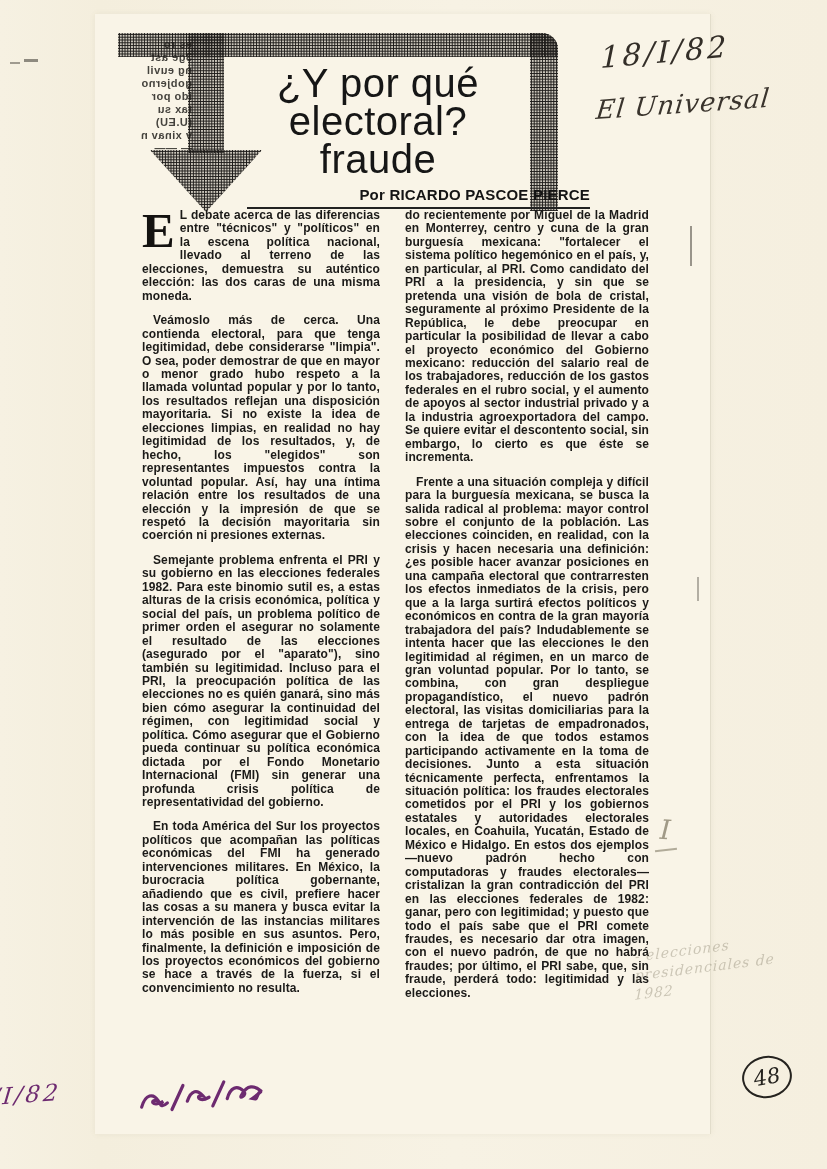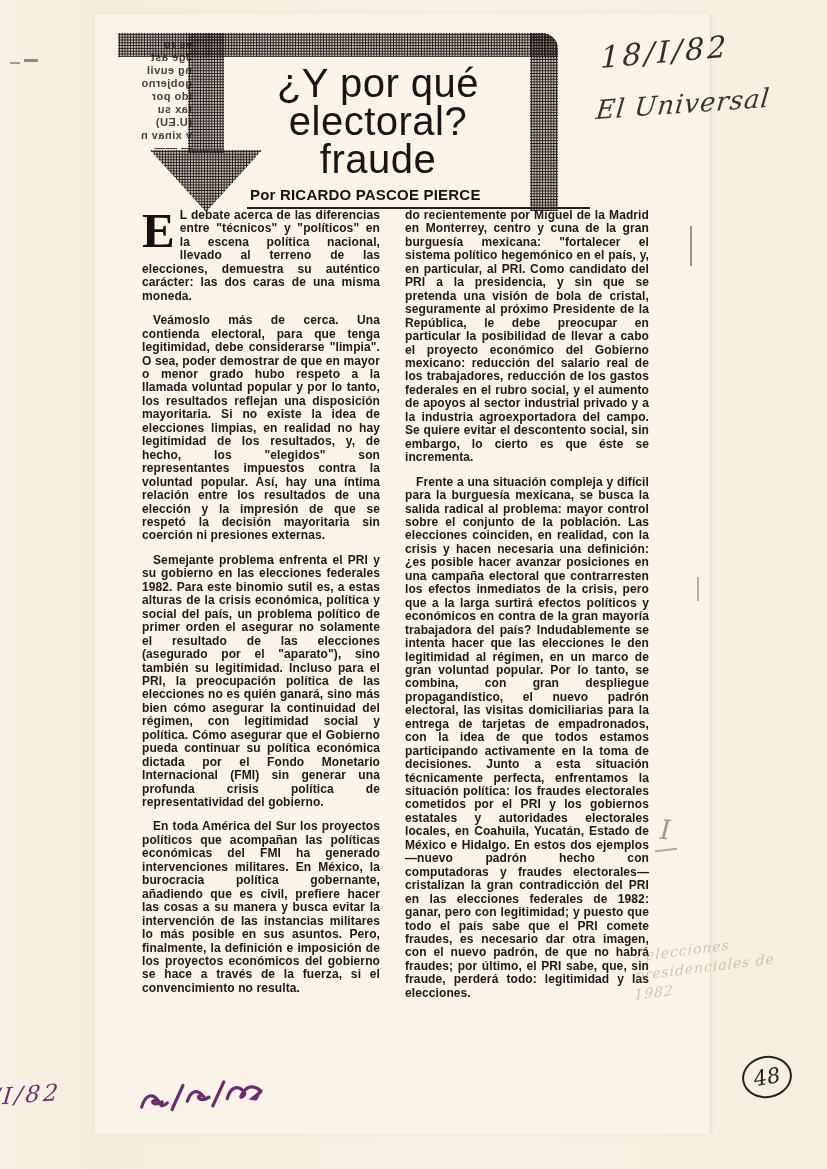--- a/index.html
+++ b/index.html
@@ -40,21 +40,21 @@
   }
   .ghost span{display:block;}
   
   .title{
     position:absolute;left:228px;top:64px;width:300px;
     text-align:center;font-size:40px;line-height:38px;
     letter-spacing:.5px;color:#161616;font-weight:400;
   }
   .byline{
     position:absolute;left:250px;top:186px;width:340px;
-    text-align:left;font-size:15px;font-weight:700;color:#141414;
+    text-align:right;font-size:15px;font-weight:700;color:#141414;
     letter-spacing:.2px;
   }
   .byline-rule{
     position:absolute;left:247px;top:207px;width:343px;height:2px;
     background:#222;
   }
   
   .col{
     position:absolute;top:209px;
     font-size:12px;line-height:13.45px;font-weight:700;
@@ -154,21 +154,21 @@
     <div>¿Y por qué</div>
     <div>electoral?</div>
     <div>fraude</div>
   </div>
   <div class="byline">Por RICARDO PASCOE PIERCE</div>
   <div class="byline-rule"></div>
 
   <div class="col col-left">
     <p class="first">
       <span class="dropcap">E</span>
-      <span>L debate acerca de las diferencias entre "técnicos" y "políticos" en la escena política nacional, llevado al terreno de las elecciones, demuestra su auténtico carácter: las dos caras de una misma moneda.</span>
+      <span>L debate acerca de las diferencias entre "técnicos" y "políticos" en la escena política nacional, llevado al terreno de las elecciones, demuestra su auténtico elección: las dos caras de una misma moneda.</span>
     </p>
     <p>Veámoslo más de cerca. Una contienda electoral, para que tenga legitimidad, debe considerarse "limpia". O sea, poder demostrar de que en mayor o menor grado hubo respeto a la llamada voluntad popular y por lo tanto, los resultados reflejan una disposición mayoritaria. Si no existe la idea de elecciones limpias, en realidad no hay legitimidad de los resultados, y, de hecho, los "elegidos" son representantes impuestos contra la voluntad popular. Así, hay una íntima relación entre los resultados de una elección y la impresión de que se respetó la decisión mayoritaria sin coerción ni presiones externas.</p>
     <p>Semejante problema enfrenta el PRI y su gobierno en las elecciones federales 1982. Para este binomio sutil es, a estas alturas de la crisis económica, política y social del país, un problema político de primer orden el asegurar no solamente el resultado de las elecciones (asegurado por el "aparato"), sino también su legitimidad. Incluso para el PRI, la preocupación política de las elecciones no es quién ganará, sino más bien cómo asegurar la continuidad del régimen, con legitimidad social y política. Cómo asegurar que el Gobierno pueda continuar su política económica dictada por el Fondo Monetario Internacional (FMI) sin generar una profunda crisis política de representatividad del gobierno.</p>
     <p>En toda América del Sur los proyectos políticos que acompañan las políticas económicas del FMI ha generado intervenciones militares. En México, la burocracia política gobernante, añadiendo que es civil, prefiere hacer las cosas a su manera y busca evitar la intervención de las instancias militares lo más posible en sus asuntos. Pero, finalmente, la definición e imposición de los proyectos económicos del gobierno se hace a través de la fuerza, si el convencimiento no resulta.</p>
   </div>
 
   <div class="col col-right">
     <p class="first">do recientemente por Miguel de la Madrid en Monterrey, centro y cuna de la gran burguesía mexicana: "fortalecer el sistema político hegemónico en el país, y, en particular, al PRI. Como candidato del PRI a la presidencia, y sin que se pretenda una visión de bola de cristal, seguramente al próximo Presidente de la República, le debe preocupar en particular la posibilidad de llevar a cabo el proyecto económico del Gobierno mexicano: reducción del salario real de los trabajadores, reducción de los gastos federales en el rubro social, y el aumento de apoyos al sector industrial privado y a la industria agroexportadora del campo. Se quiere evitar el descontento social, sin embargo, lo cierto es que éste se incrementa.</p>
     <p>Frente a una situación compleja y difícil para la burguesía mexicana, se busca la salida radical al problema: mayor control sobre el conjunto de la población. Las elecciones coinciden, en realidad, con la crisis y hacen necesaria una definición: ¿es posible hacer avanzar posiciones en una campaña electoral que contrarresten los efectos inmediatos de la crisis, pero que a la larga surtirá efectos políticos y económicos en contra de la gran mayoría trabajadora del país? Indudablemente se intenta hacer que las elecciones le den legitimidad al régimen, en un marco de gran voluntad popular. Por lo tanto, se combina, con gran despliegue propagandístico, el nuevo padrón electoral, las visitas domiciliarias para la entrega de tarjetas de empadronados, con la idea de que todos estamos participando activamente en la toma de decisiones. Junto a esta situación técnicamente perfecta, enfrentamos la situación política: los fraudes electorales cometidos por el PRI y los gobiernos estatales y autoridades electorales locales, en Coahuila, Yucatán, Estado de México e Hidalgo. En estos dos ejemplos —nuevo padrón hecho con computadoras y fraudes electorales— cristalizan la gran contradicción del PRI en las elecciones federales de 1982: ganar, pero con legitimidad; y puesto que todo el país sabe que el PRI comete fraudes, es necesario dar otra imagen, con el nuevo padrón, de que no habrá fraudes; por último, el PRI sabe, que, sin fraude, perderá todo: legitimidad y las elecciones.</p>
   </div>

